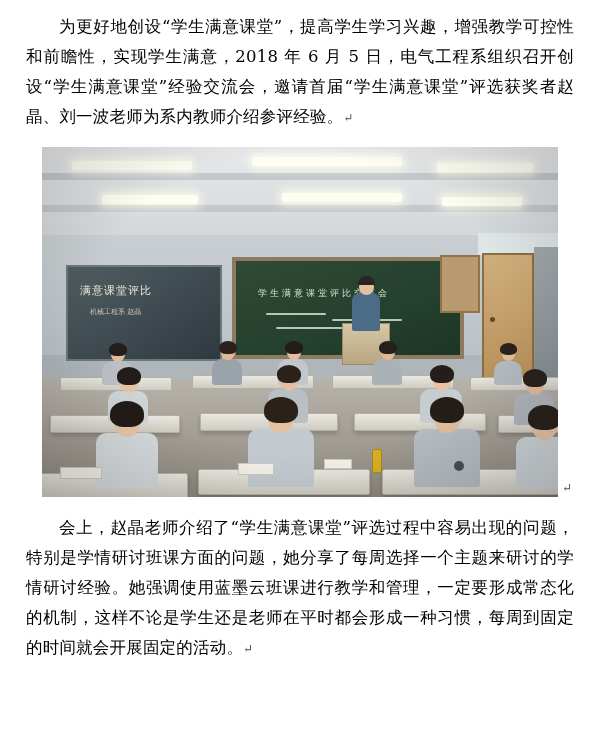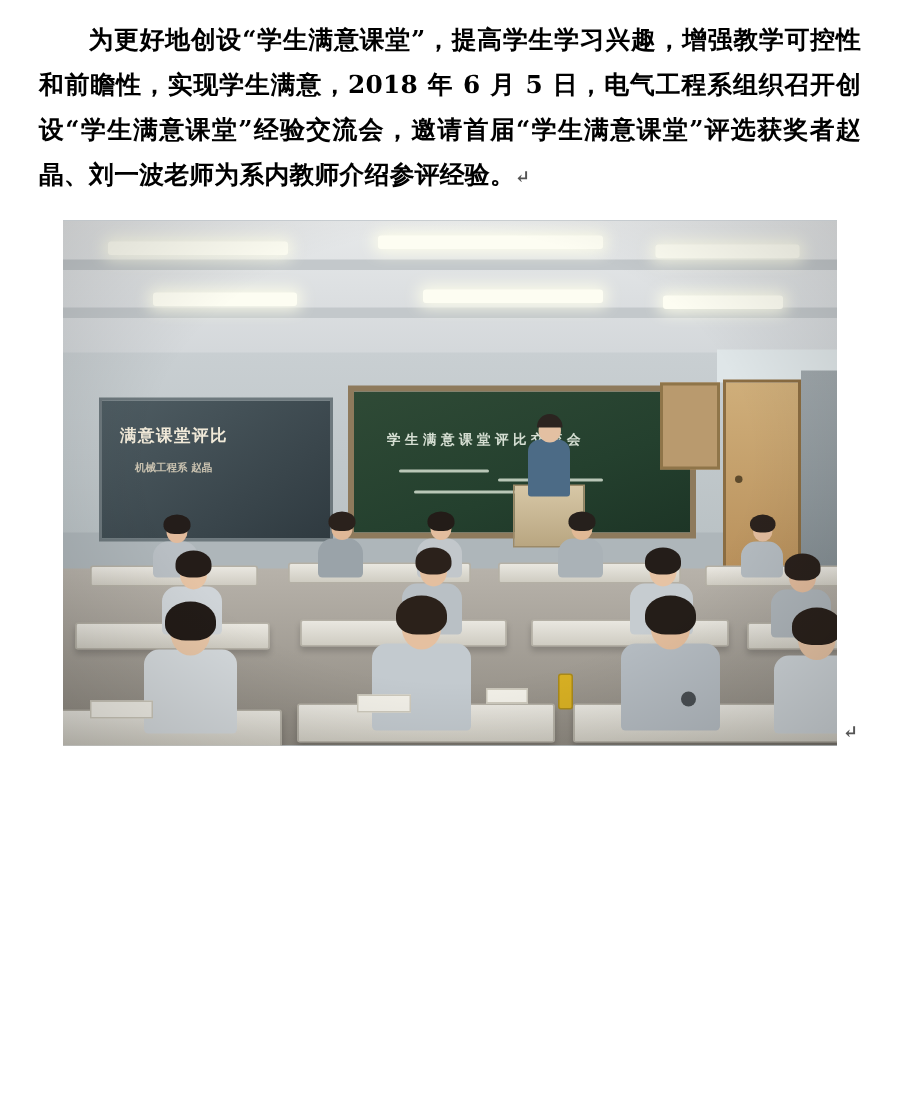--- a/index.html
+++ b/index.html
@@ -13,21 +13,20 @@
     font-family: "DejaVu Serif", "Liberation Serif", serif;
     color: #000000;
     overflow: hidden;
   }
   .page {
     position: relative;
     width: 600px;
     height: 743px;
     box-sizing: border-box;
     padding: 12px 26px 0 26px;
-    font-weight: bold;
   }
   .para {
     font-size: 16.5px;
     line-height: 30px;
     text-align: justify;
     text-justify: inter-ideograph;
     text-indent: 2em;
     letter-spacing: 0.2px;
     margin: 0;
   }
@@ -346,14 +345,17 @@
           <div class="cup" style="left:412px; top:314px;"></div>
           <div class="paper" style="left:18px; top:320px; width:40px; height:10px;"></div>
 
           <div class="vignette"></div>
         </div>
       </div>
       <div class="photo-mark">↵</div>
     </div>
   </div>
 
+  <p class="para para-after">
+    <span>会上，赵晶老师介绍了“学生满意课堂”评选过程中容易出现的问题，特别是学情研讨班课方面的问题，她分享了每周选择一个主题来研讨的学情研讨经验。她强调使用蓝墨云班课进行教学和管理，一定要形成常态化的机制，这样不论是学生还是老师在平时都会形成一种习惯，每周到固定的时间就会开展固定的活动。</span><span class="pilcrow">↵</span>
+  </p>
 
 </div>
 
 </body></html>

